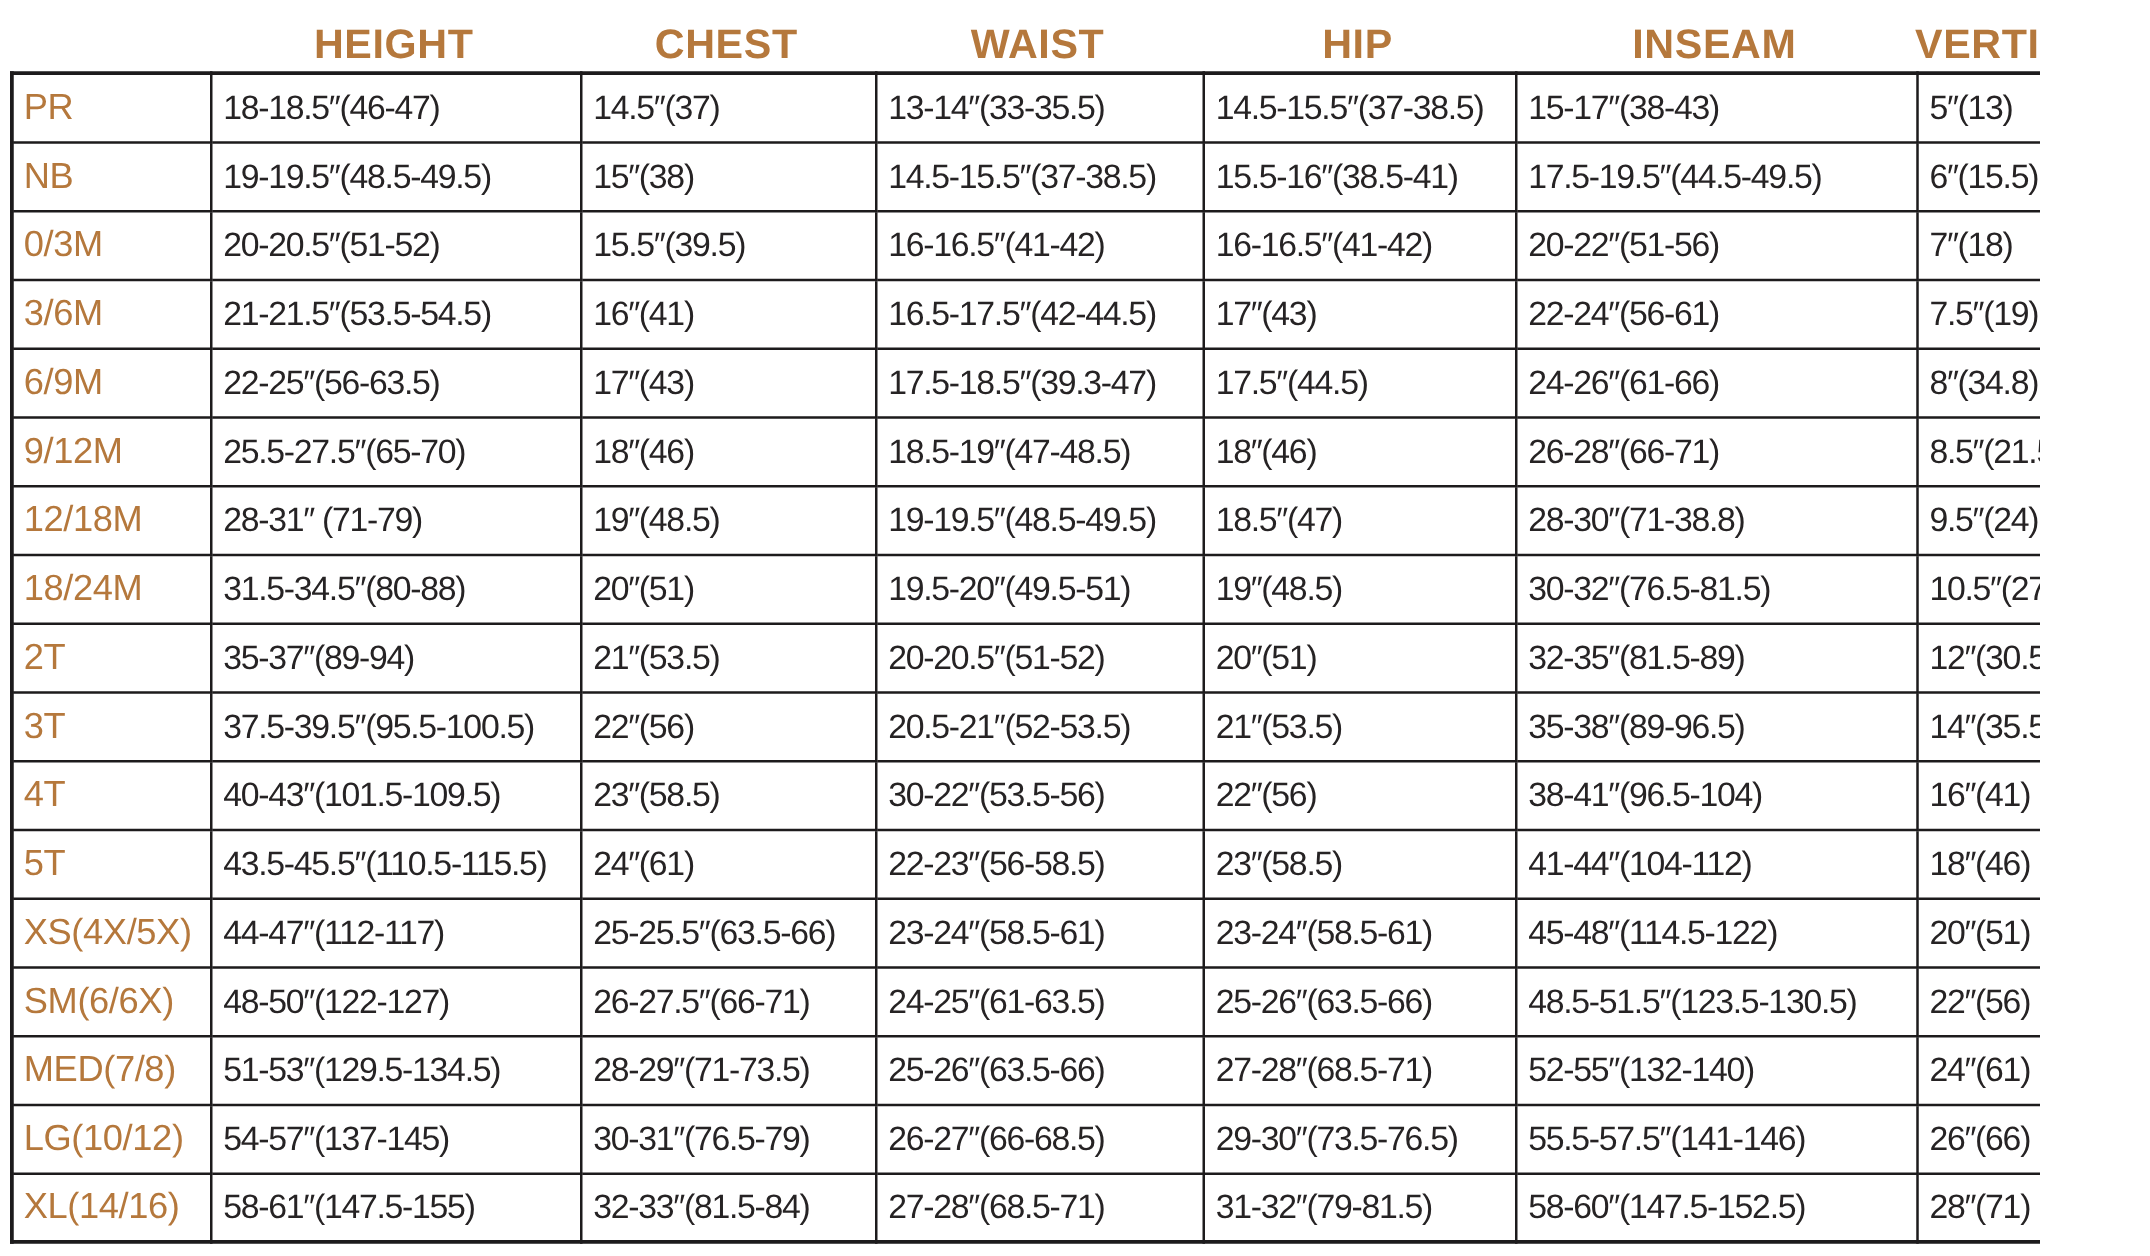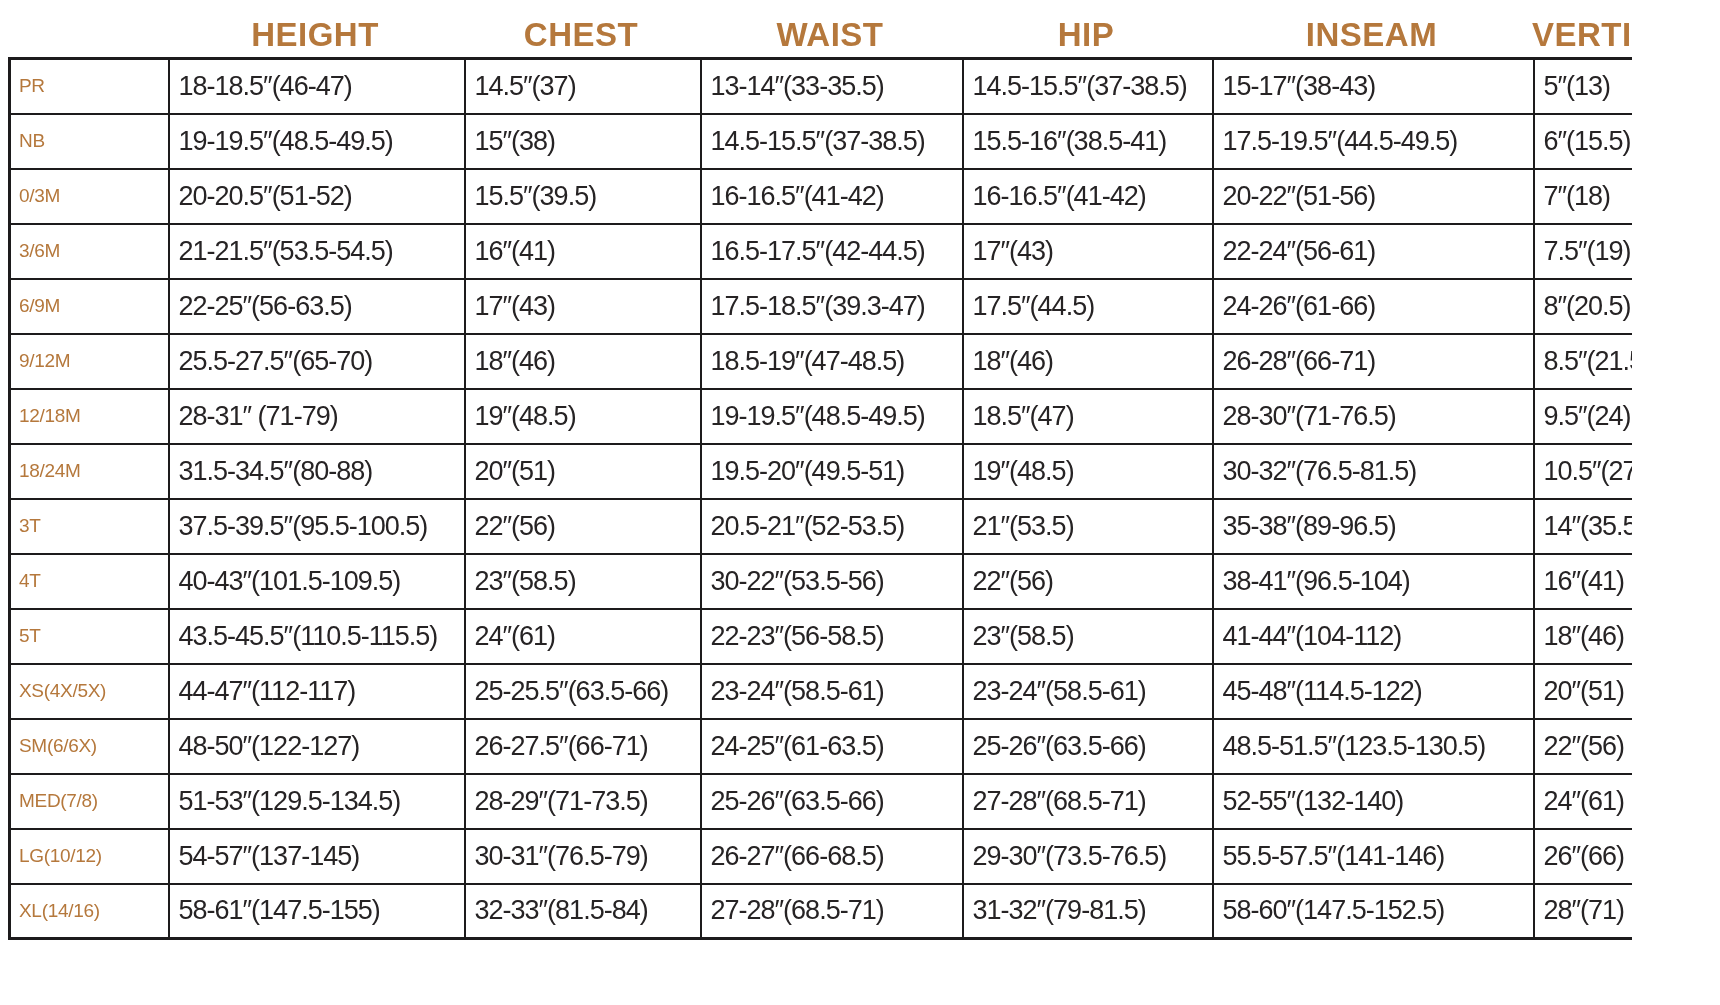--- a/index.html
+++ b/index.html
@@ -52,21 +52,21 @@
   }
   table.size-chart td {
     border: 2px solid var(--border);
     height: 55px;
     vertical-align: middle;
     white-space: nowrap;
     overflow: visible;
   }
   td.row-label {
     color: var(--accent);
-    font-size: 19px;
+    font-size: 29px;
     padding-left: 8px;
     letter-spacing: -0.3px;
   }
   td.data-cell {
     color: var(--text);
     font-size: 27px;
     padding-left: 9px;
     letter-spacing: -1px;
   }
 </style>
@@ -133,50 +133,59 @@
             <td class="data-cell">22-24″(56-61)</td>
             <td class="data-cell">7.5″(19)</td>
           </tr>
           <tr>
             <td class="row-label">6/9M</td>
             <td class="data-cell">22-25″(56-63.5)</td>
             <td class="data-cell">17″(43)</td>
             <td class="data-cell">17.5-18.5″(39.3-47)</td>
             <td class="data-cell">17.5″(44.5)</td>
             <td class="data-cell">24-26″(61-66)</td>
-            <td class="data-cell">8″(20.5)</td>
+            <td class="data-cell">8″(34.8)</td>
           </tr>
           <tr>
             <td class="row-label">9/12M</td>
             <td class="data-cell">25.5-27.5″(65-70)</td>
             <td class="data-cell">18″(46)</td>
             <td class="data-cell">18.5-19″(47-48.5)</td>
             <td class="data-cell">18″(46)</td>
             <td class="data-cell">26-28″(66-71)</td>
             <td class="data-cell">8.5″(21.5)</td>
           </tr>
           <tr>
             <td class="row-label">12/18M</td>
             <td class="data-cell">28-31″ (71-79)</td>
             <td class="data-cell">19″(48.5)</td>
             <td class="data-cell">19-19.5″(48.5-49.5)</td>
             <td class="data-cell">18.5″(47)</td>
-            <td class="data-cell">28-30″(71-76.5)</td>
+            <td class="data-cell">28-30″(71-38.8)</td>
             <td class="data-cell">9.5″(24)</td>
           </tr>
           <tr>
             <td class="row-label">18/24M</td>
             <td class="data-cell">31.5-34.5″(80-88)</td>
             <td class="data-cell">20″(51)</td>
             <td class="data-cell">19.5-20″(49.5-51)</td>
             <td class="data-cell">19″(48.5)</td>
             <td class="data-cell">30-32″(76.5-81.5)</td>
             <td class="data-cell">10.5″(27)</td>
           </tr>
           <tr>
+            <td class="row-label">2T</td>
+            <td class="data-cell">35-37″(89-94)</td>
+            <td class="data-cell">21″(53.5)</td>
+            <td class="data-cell">20-20.5″(51-52)</td>
+            <td class="data-cell">20″(51)</td>
+            <td class="data-cell">32-35″(81.5-89)</td>
+            <td class="data-cell">12″(30.5)</td>
+          </tr>
+          <tr>
             <td class="row-label">3T</td>
             <td class="data-cell">37.5-39.5″(95.5-100.5)</td>
             <td class="data-cell">22″(56)</td>
             <td class="data-cell">20.5-21″(52-53.5)</td>
             <td class="data-cell">21″(53.5)</td>
             <td class="data-cell">35-38″(89-96.5)</td>
             <td class="data-cell">14″(35.5)</td>
           </tr>
           <tr>
             <td class="row-label">4T</td>

